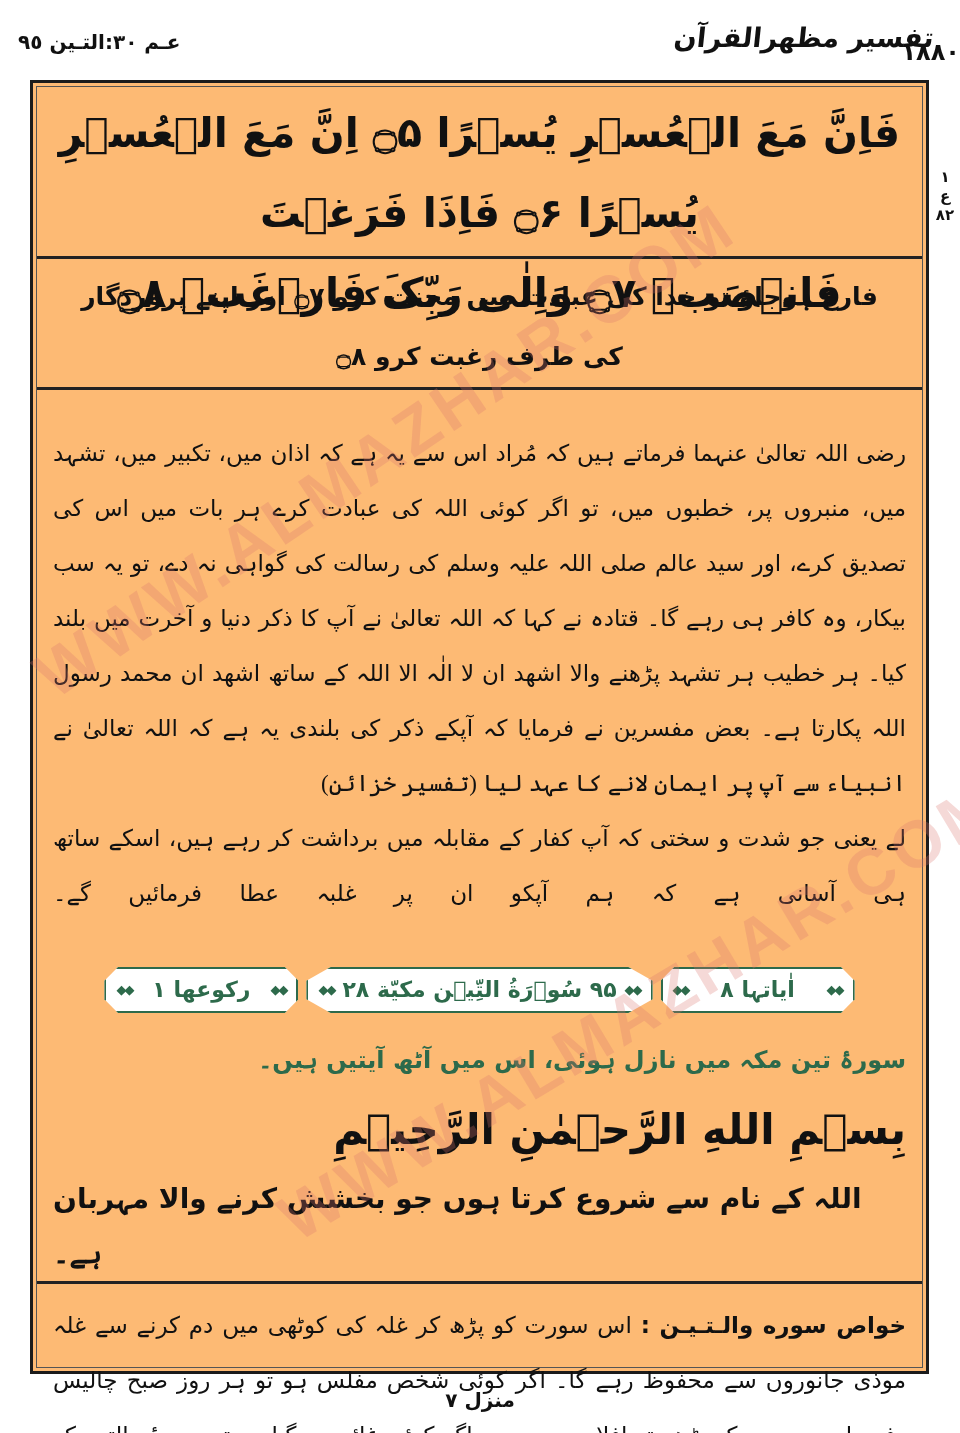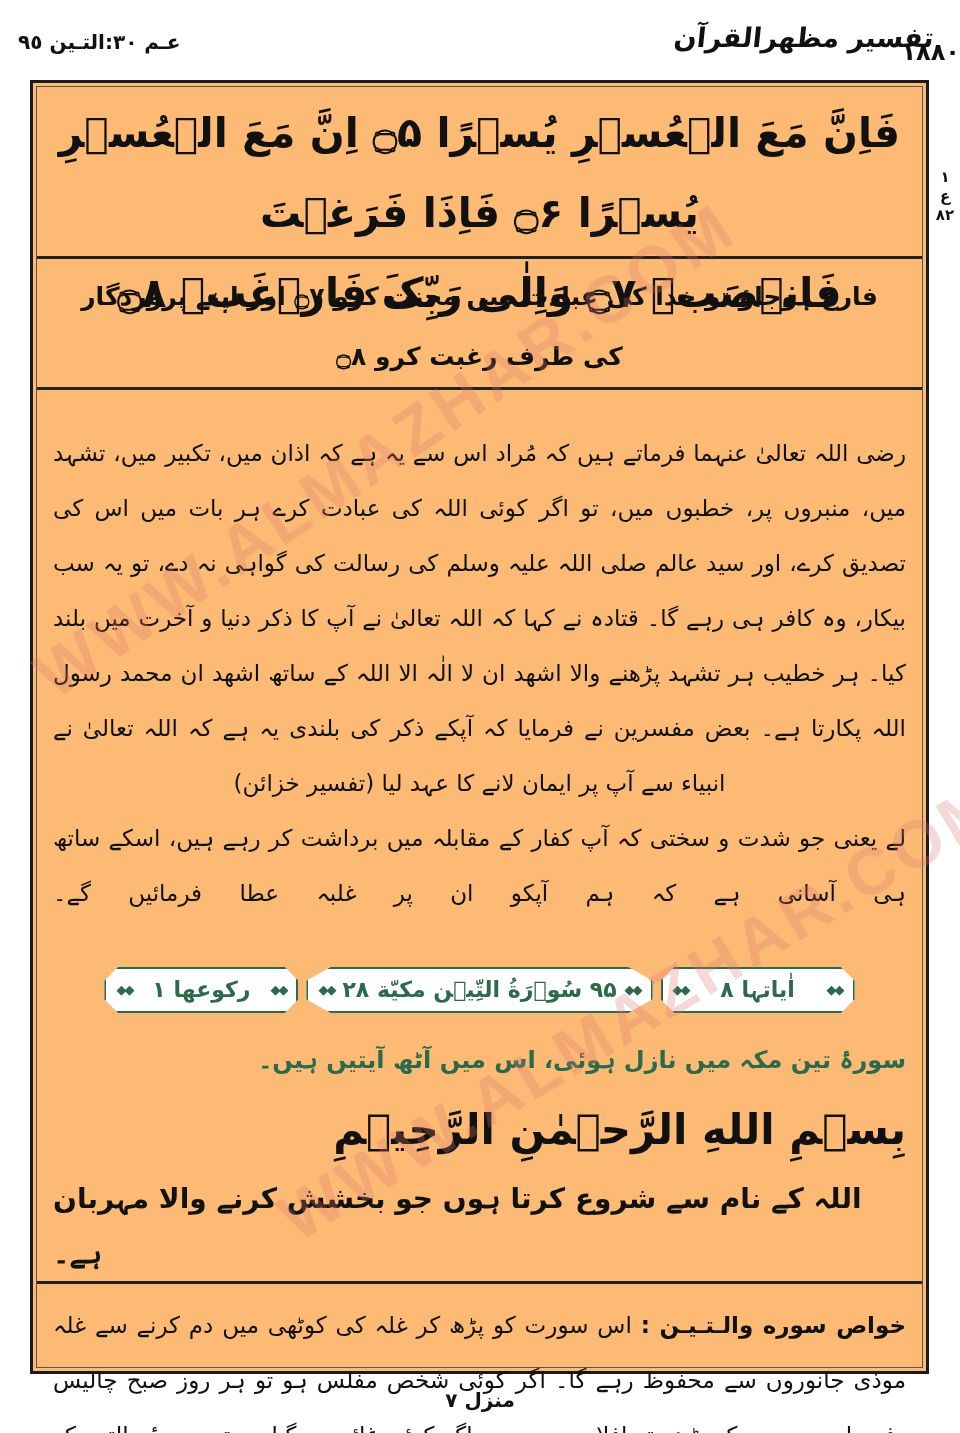--- a/index.html
+++ b/index.html
@@ -27,21 +27,21 @@
     text-align:center;font-size:41px;font-weight:bold;line-height:80px;
     letter-spacing:1px;
   }
   .sec-trans{
     height:133px;border-bottom:3px solid #222;padding:8px 24px 0 24px;
     text-align:center;font-size:25px;font-weight:bold;line-height:60px;
   }
   .sec-comm{flex:1 1 auto;padding:8px 16px 0 16px;font-size:23px;line-height:55px;margin-top:28px;}
   .p-just{text-align:justify;text-align-last:justify;margin:0;}
   .p-start{text-align:right;margin:0;}
-  .p-center{text-align:center;margin:0;}
+  .p-center{text-align:right;margin:0;font-family:Liberation Serif, serif;}
   
   .badge-row{display:flex;direction:rtl;justify-content:center;align-items:center;gap:8px;margin-top:46px;}
   .badge{
     border:2.5px solid #2d6a4b;color:#2d6a4b;font-weight:bold;font-size:22px;
     padding:4px 10px;display:flex;align-items:center;gap:8px;line-height:34px;
     clip-path:polygon(7% 0,93% 0,100% 30%,100% 70%,93% 100%,7% 100%,0 70%,0 30%);
     background:#fff;white-space:nowrap;
   }
   .badge .orn{font-size:13px;letter-spacing:-2px;color:#2d6a4b;}
   .badge-mid{min-width:270px;justify-content:space-between;}

